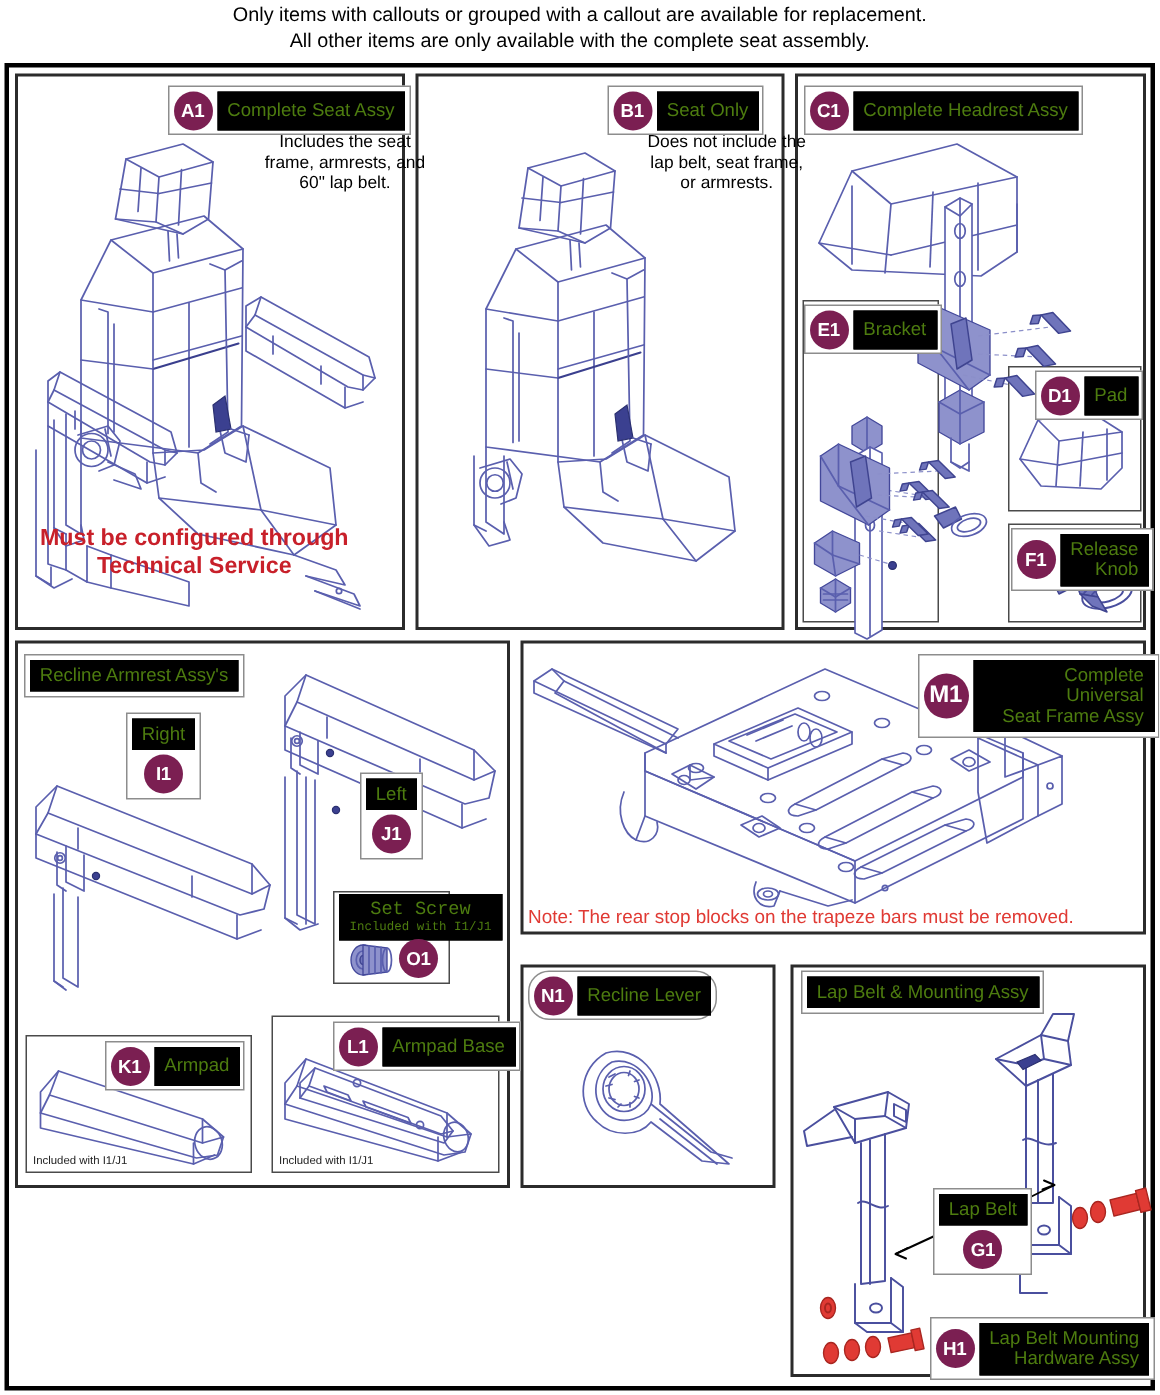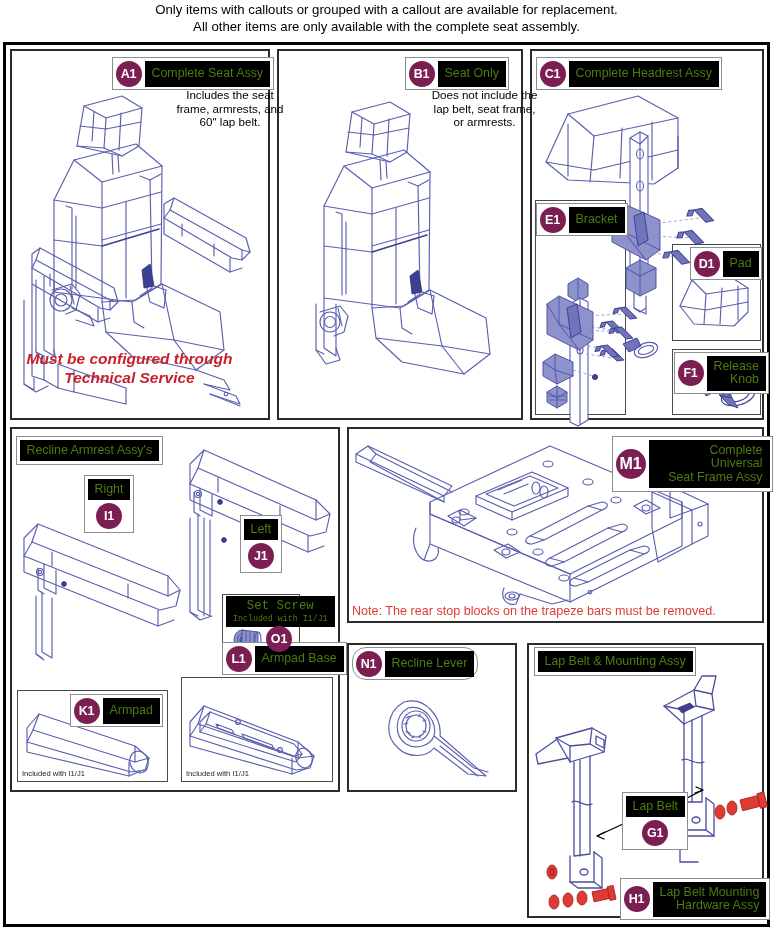--- a/index.html
+++ b/index.html
@@ -109,21 +109,20 @@
     margin-left: 23px;
   }
   .red-bold {
     position: absolute;
     color: #c8202a;
     font-weight: bold;
     font-size: 15.5px;
     line-height: 18.5px;
     text-align: center;
     z-index: 35;
-    font-style: italic;
   }
   .red-note {
     position: absolute;
     color: #e03a34;
     font-size: 12.6px;
     line-height: 15px;
     text-align: left;
     z-index: 35;
   }
   .corner-note {
@@ -580,21 +579,21 @@
       <path class="ln" d="M24 20 L20 32 L108 64 L116 62"></path>
       <path class="ln" d="M20 32 L14 40"></path>
 
       <path class="ln" d="M30 32 L46 38 L48 42 L32 36 Z"></path>
       <path class="ln" d="M56 42 L86 53 L88 57 L58 46 Z"></path>
       <circle class="ln" cx="52" cy="30" r="2.4"></circle>
       <circle class="ln" cx="94" cy="58" r="2.4"></circle>
       <ellipse class="ln" cx="118" cy="66" rx="8" ry="10" transform="rotate(-18 118 66)"></ellipse>
     </svg>
   </div>
-  <div class="callout" style="left:222px; top:642px;">
+  <div class="callout" style="left:222px; top:681px;">
     <div class="badge">L1</div>
     <div class="labelbox">Armpad Base</div>
   </div>
   <div class="corner-note" style="left:186px; top:769px;">Included with I1/J1</div>
 
   <div class="panel thick" style="left:347px; top:427px; width:417px; height:196px;"></div>
 
   <div class="art" style="left:352px; top:440px; width:408px; height:168px;">
     <svg width="408" height="168" viewBox="0 0 408 168">
 

